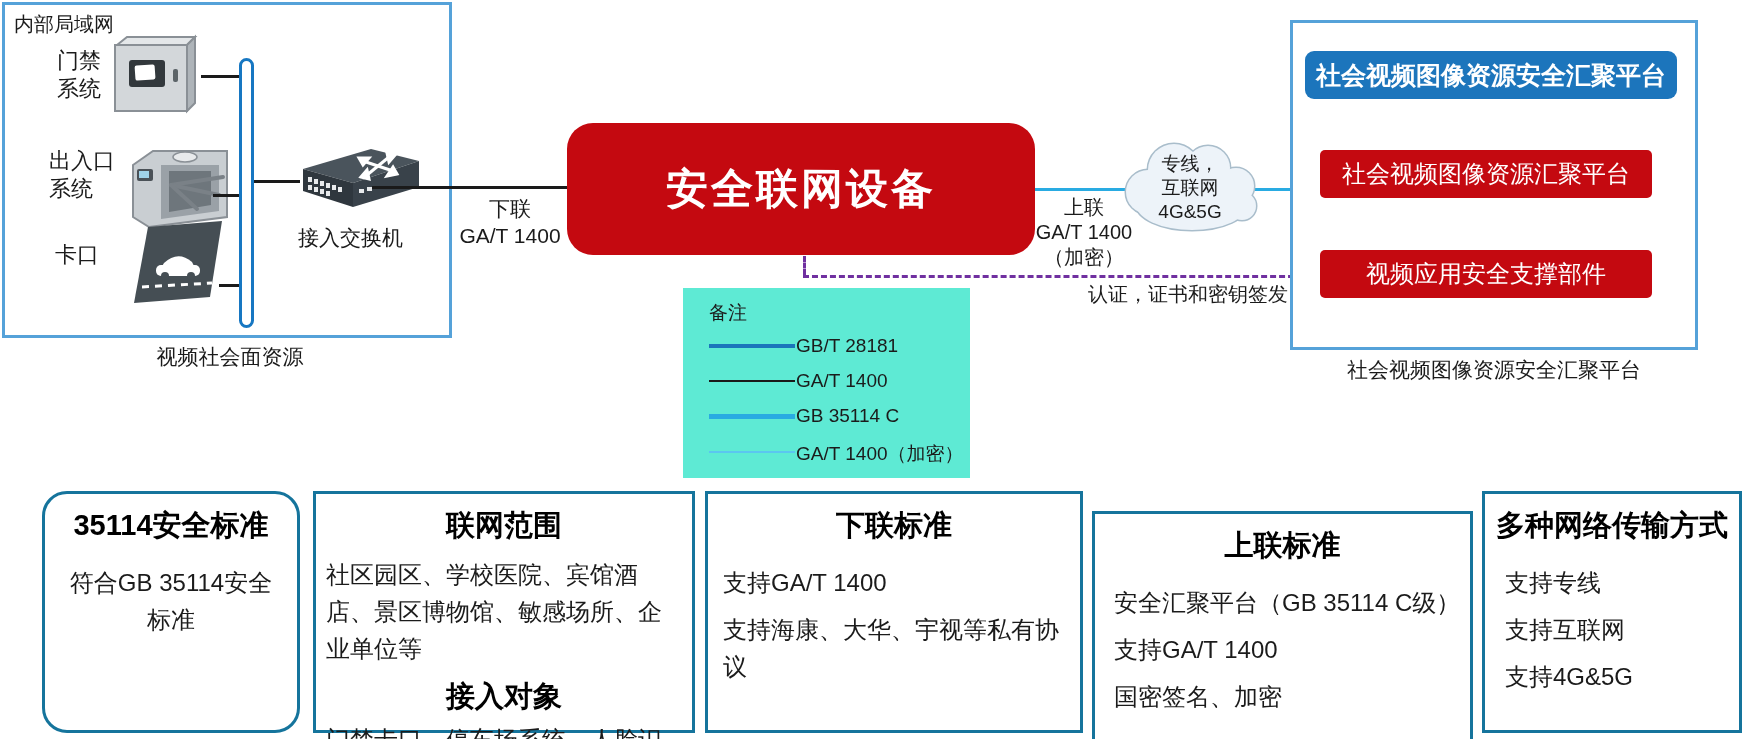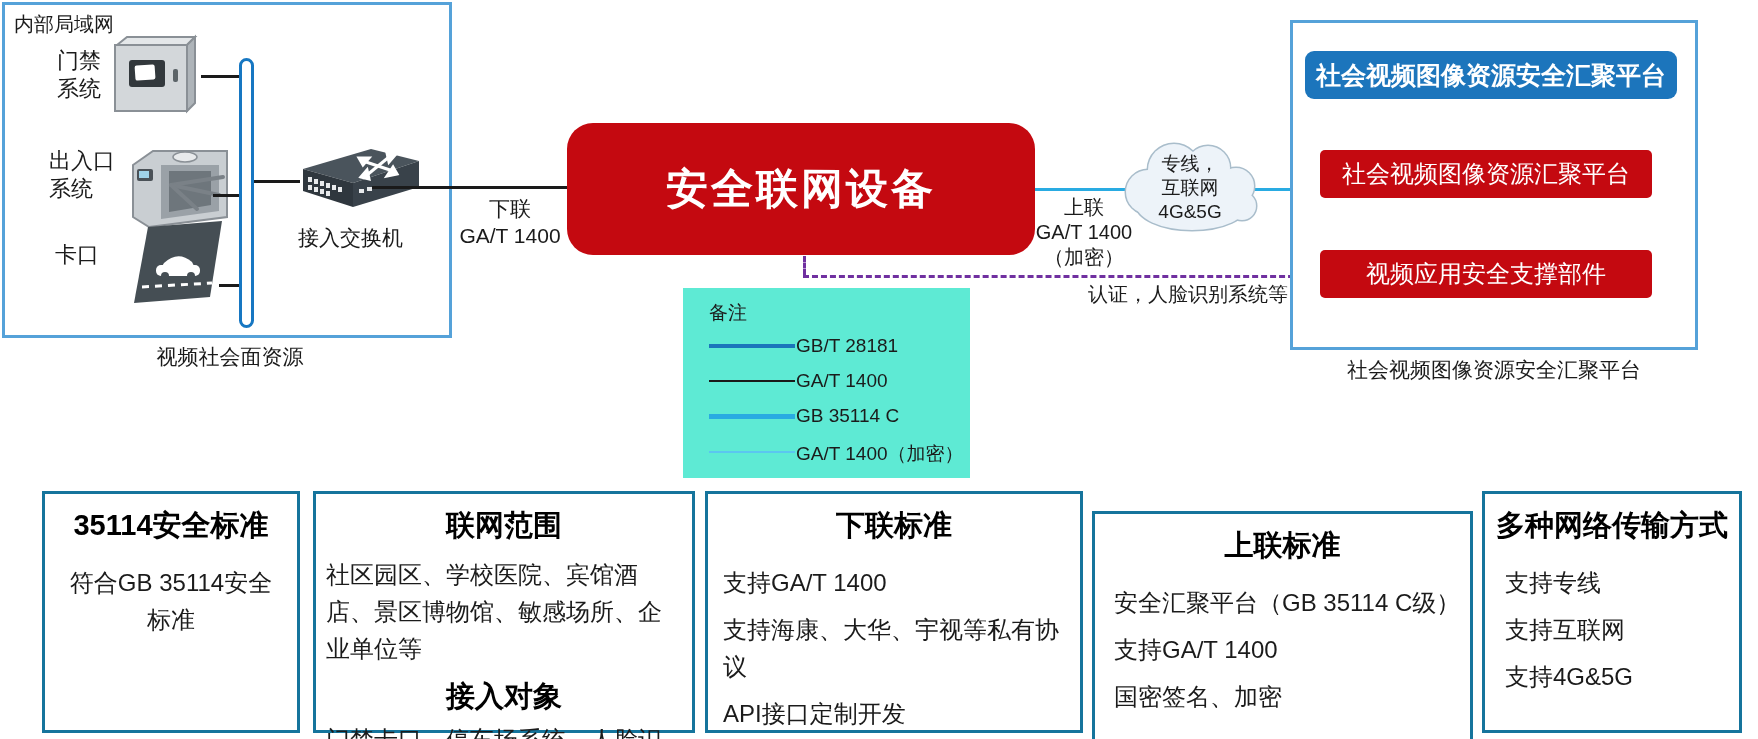--- a/index.html
+++ b/index.html
@@ -185,21 +185,21 @@
         <circle cx="132" cy="76" r="14"></circle>
       </g>
     </svg>
     <div class="abs cloud-text pre">专线，
 互联网
 4G&amp;5G</div>
   </div>
 
   <div class="abs dash-v" style="border-color: rgb(112, 48, 160);"></div>
   <div class="abs dash-h" style="border-color: rgb(112, 48, 160);"></div>
-  <div class="abs auth-label">认证，人脸识别系统等</div>
+  <div class="abs auth-label">认证，证书和密钥签发</div>
 
   <div class="abs platform-box" style="border-color: rgb(85, 162, 217);">
     <div class="abs platform-header" style="background: rgb(28, 117, 188);">社会视频图像资源安全汇聚平台</div>
     <div class="abs platform-module pm1" style="background: rgb(196, 9, 16);">社会视频图像资源汇聚平台</div>
     <div class="abs platform-module pm2" style="background: rgb(196, 9, 16);">视频应用安全支撑部件</div>
   </div>
   <div class="abs platform-caption">社会视频图像资源安全汇聚平台</div>
 
   <div class="abs legend" style="background: #5eead4;">
     <div class="abs lg-title">备注</div>
@@ -214,37 +214,36 @@
     <div class="lg2">
       <span class="lg-line" style="background: rgb(41, 171, 226); height: 5px;"></span>
       <span class="lg-label">GB 35114 C</span>
     </div>
     <div class="lg3">
       <span class="lg-line" style="background: rgb(91, 198, 240); height: 2px;"></span>
       <span class="lg-label">GA/T 1400（加密）</span>
     </div>
   </div>
 
-  <div class="abs card c1" style="border-color: rgb(21, 116, 156);">
+  <div class="abs card c1" style="border-color: rgb(21, 116, 156); border-radius: 25px;">
     <h3>35114安全标准</h3>
     <p>符合GB 35114安全标准</p>
   </div>
 
   <div class="abs card c2" style="border-color: rgb(21, 116, 156);">
     <h3>联网范围</h3>
     <p>社区园区、学校医院、宾馆酒店、景区博物馆、敏感场所、企业单位等</p>
     <h3 class="sub">接入对象</h3>
     <p>门禁卡口、停车场系统、人脸识别系统等</p>
   </div>
 
   <div class="abs card c3" style="border-color: rgb(21, 116, 156);">
     <h3>下联标准</h3>
     <p>支持GA/T 1400</p>
     <p>支持海康、大华、宇视等私有协议</p>
-    <p>API接口定制开发</p>
   </div>
 
   <div class="abs card c4" style="border-color: rgb(21, 116, 156);">
     <h3>上联标准</h3>
     <p>安全汇聚平台（GB 35114 C级）</p>
     <p>支持GA/T 1400</p>
     <p>国密签名、加密</p>
   </div>
 
   <div class="abs card c5" style="border-color: rgb(21, 116, 156);">

